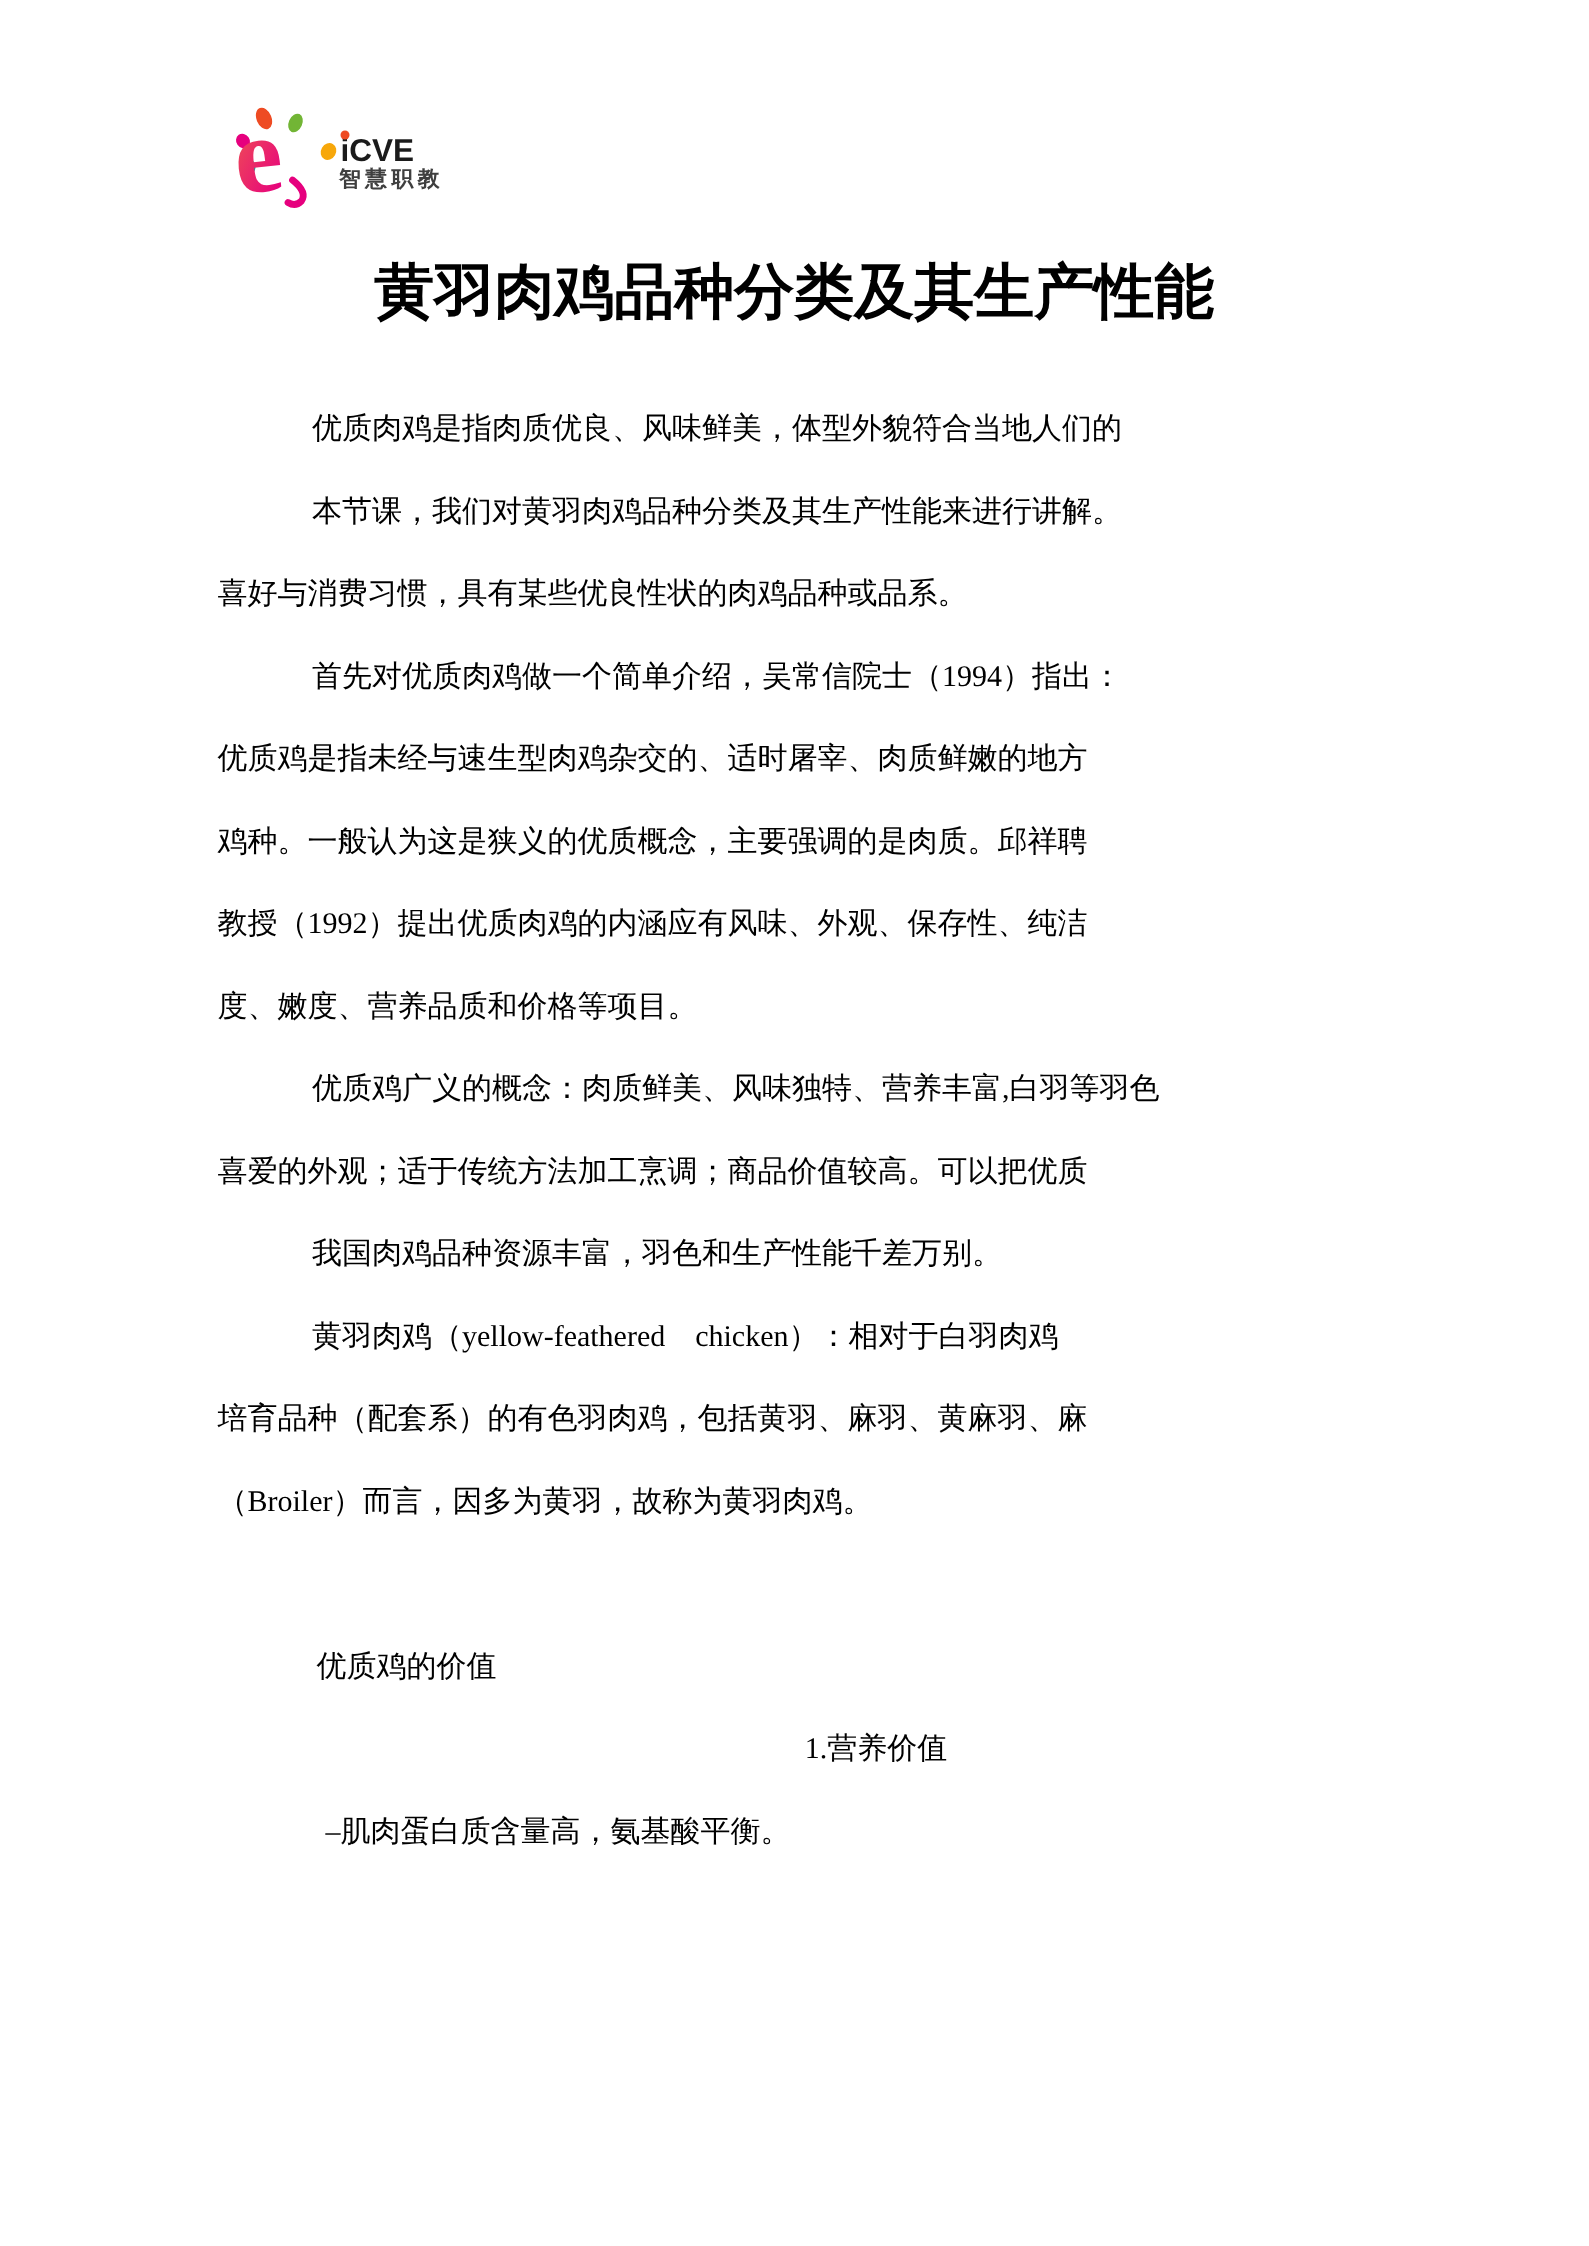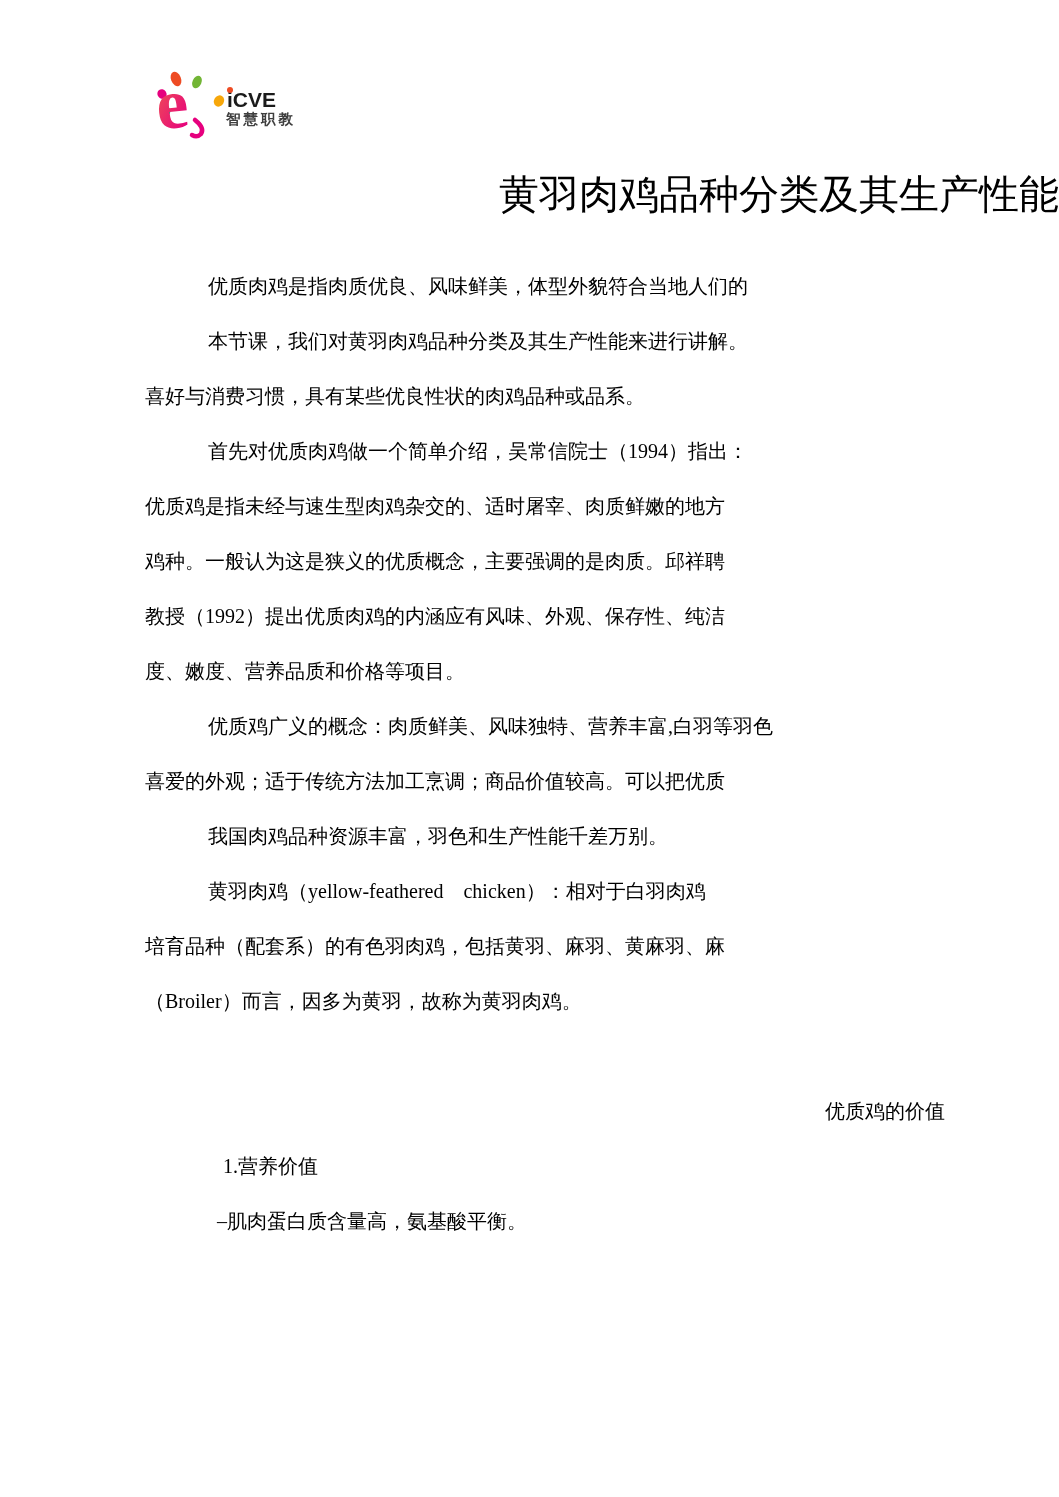--- a/index.html
+++ b/index.html
@@ -22,42 +22,42 @@
     height:85px;
   }
   
   .doc-title{
     position:absolute;
     left:0;
     top:160px;
     width:1059px;
     height:70px;
     line-height:70px;
-    text-align:right;
+    text-align:center;
     font-size:40px;
-    font-weight:normal;
+    font-weight:bold;
     white-space:pre;
   }
   
   .body-text{
     position:absolute;
     left:145px;
     top:259px;
     width:800px;
   }
   .line{
     height:55px;
     line-height:55px;
     font-size:20px;
     white-space:pre;
   }
   .ind2  {padding-left:63px;}
-  .ind66 {padding-left:66px;text-align:right;}
+  .ind66 {padding-left:66px;}
   .ind72 {padding-left:72px;}
-  .ind78 {padding-left:78px;}
+  .ind78 {padding-left:78px;text-align:center;}
   .brand-word{
     font-family:"Liberation Sans","DejaVu Sans",sans-serif;
     font-weight:bold;
     font-size:21px;
   }
   .brand-sub{
     font-family:"Liberation Sans","DejaVu Sans",sans-serif;
     font-size:14.5px;
     letter-spacing:3px;
     font-weight:bold;

